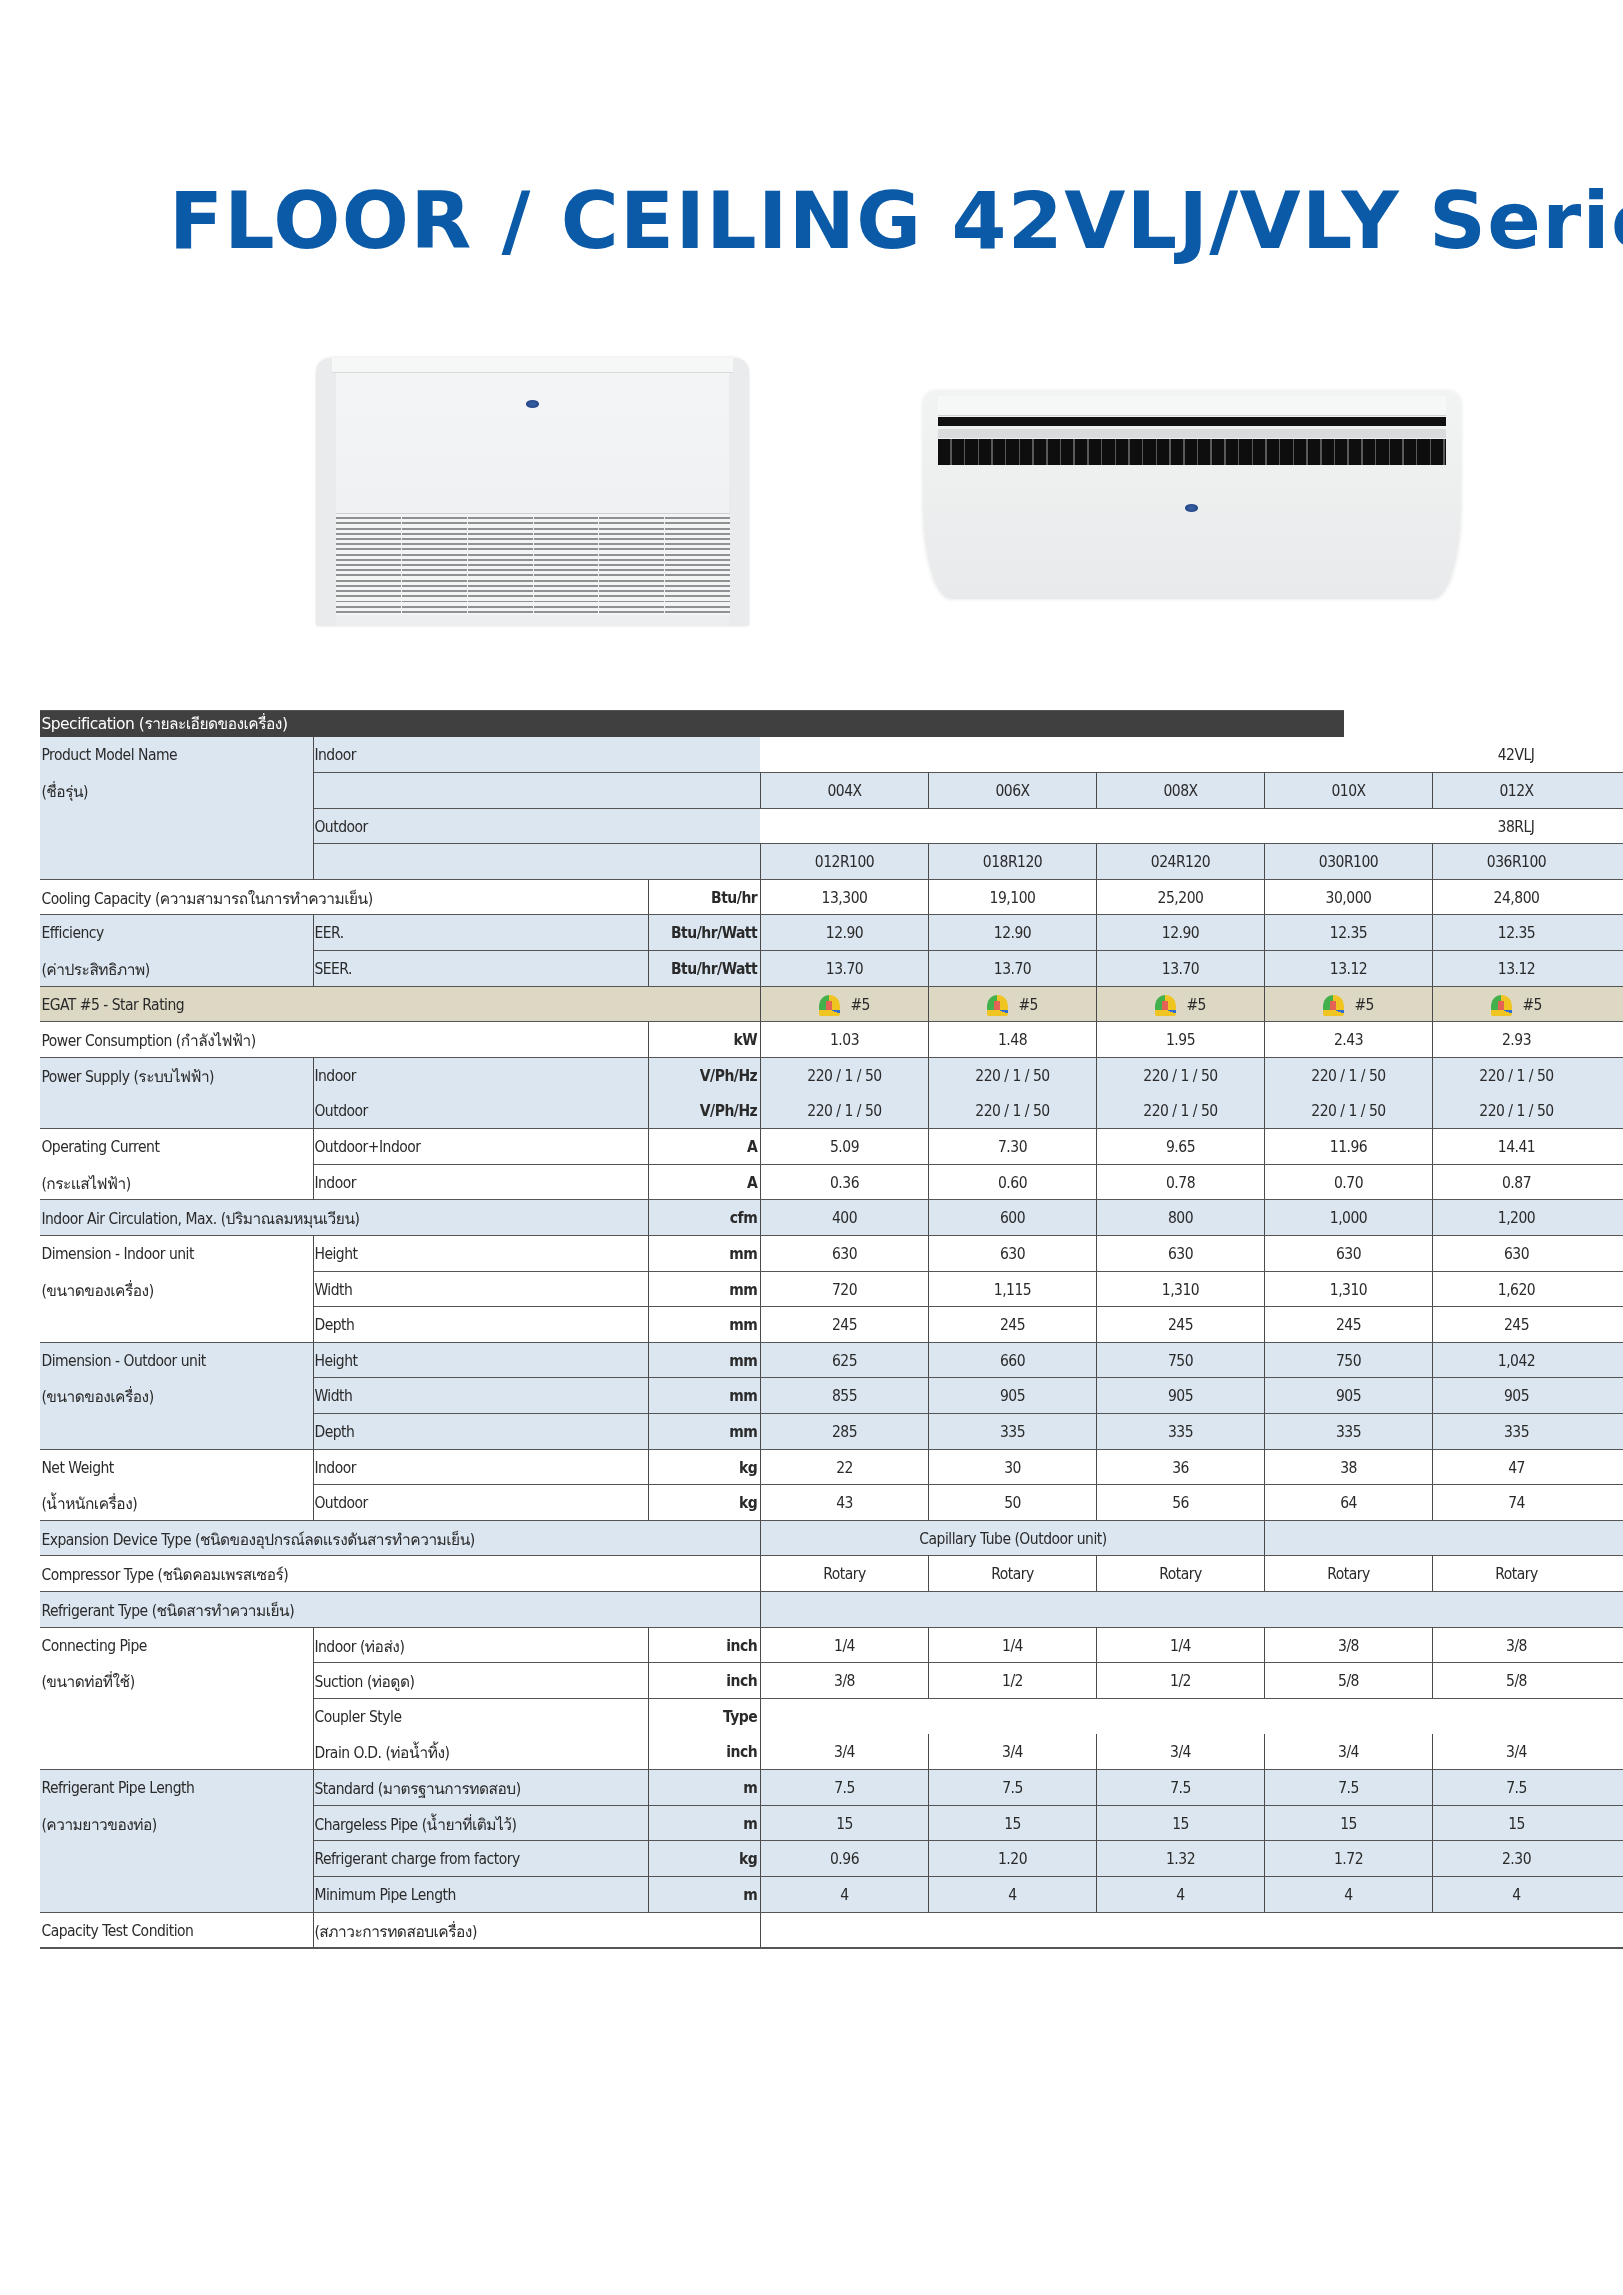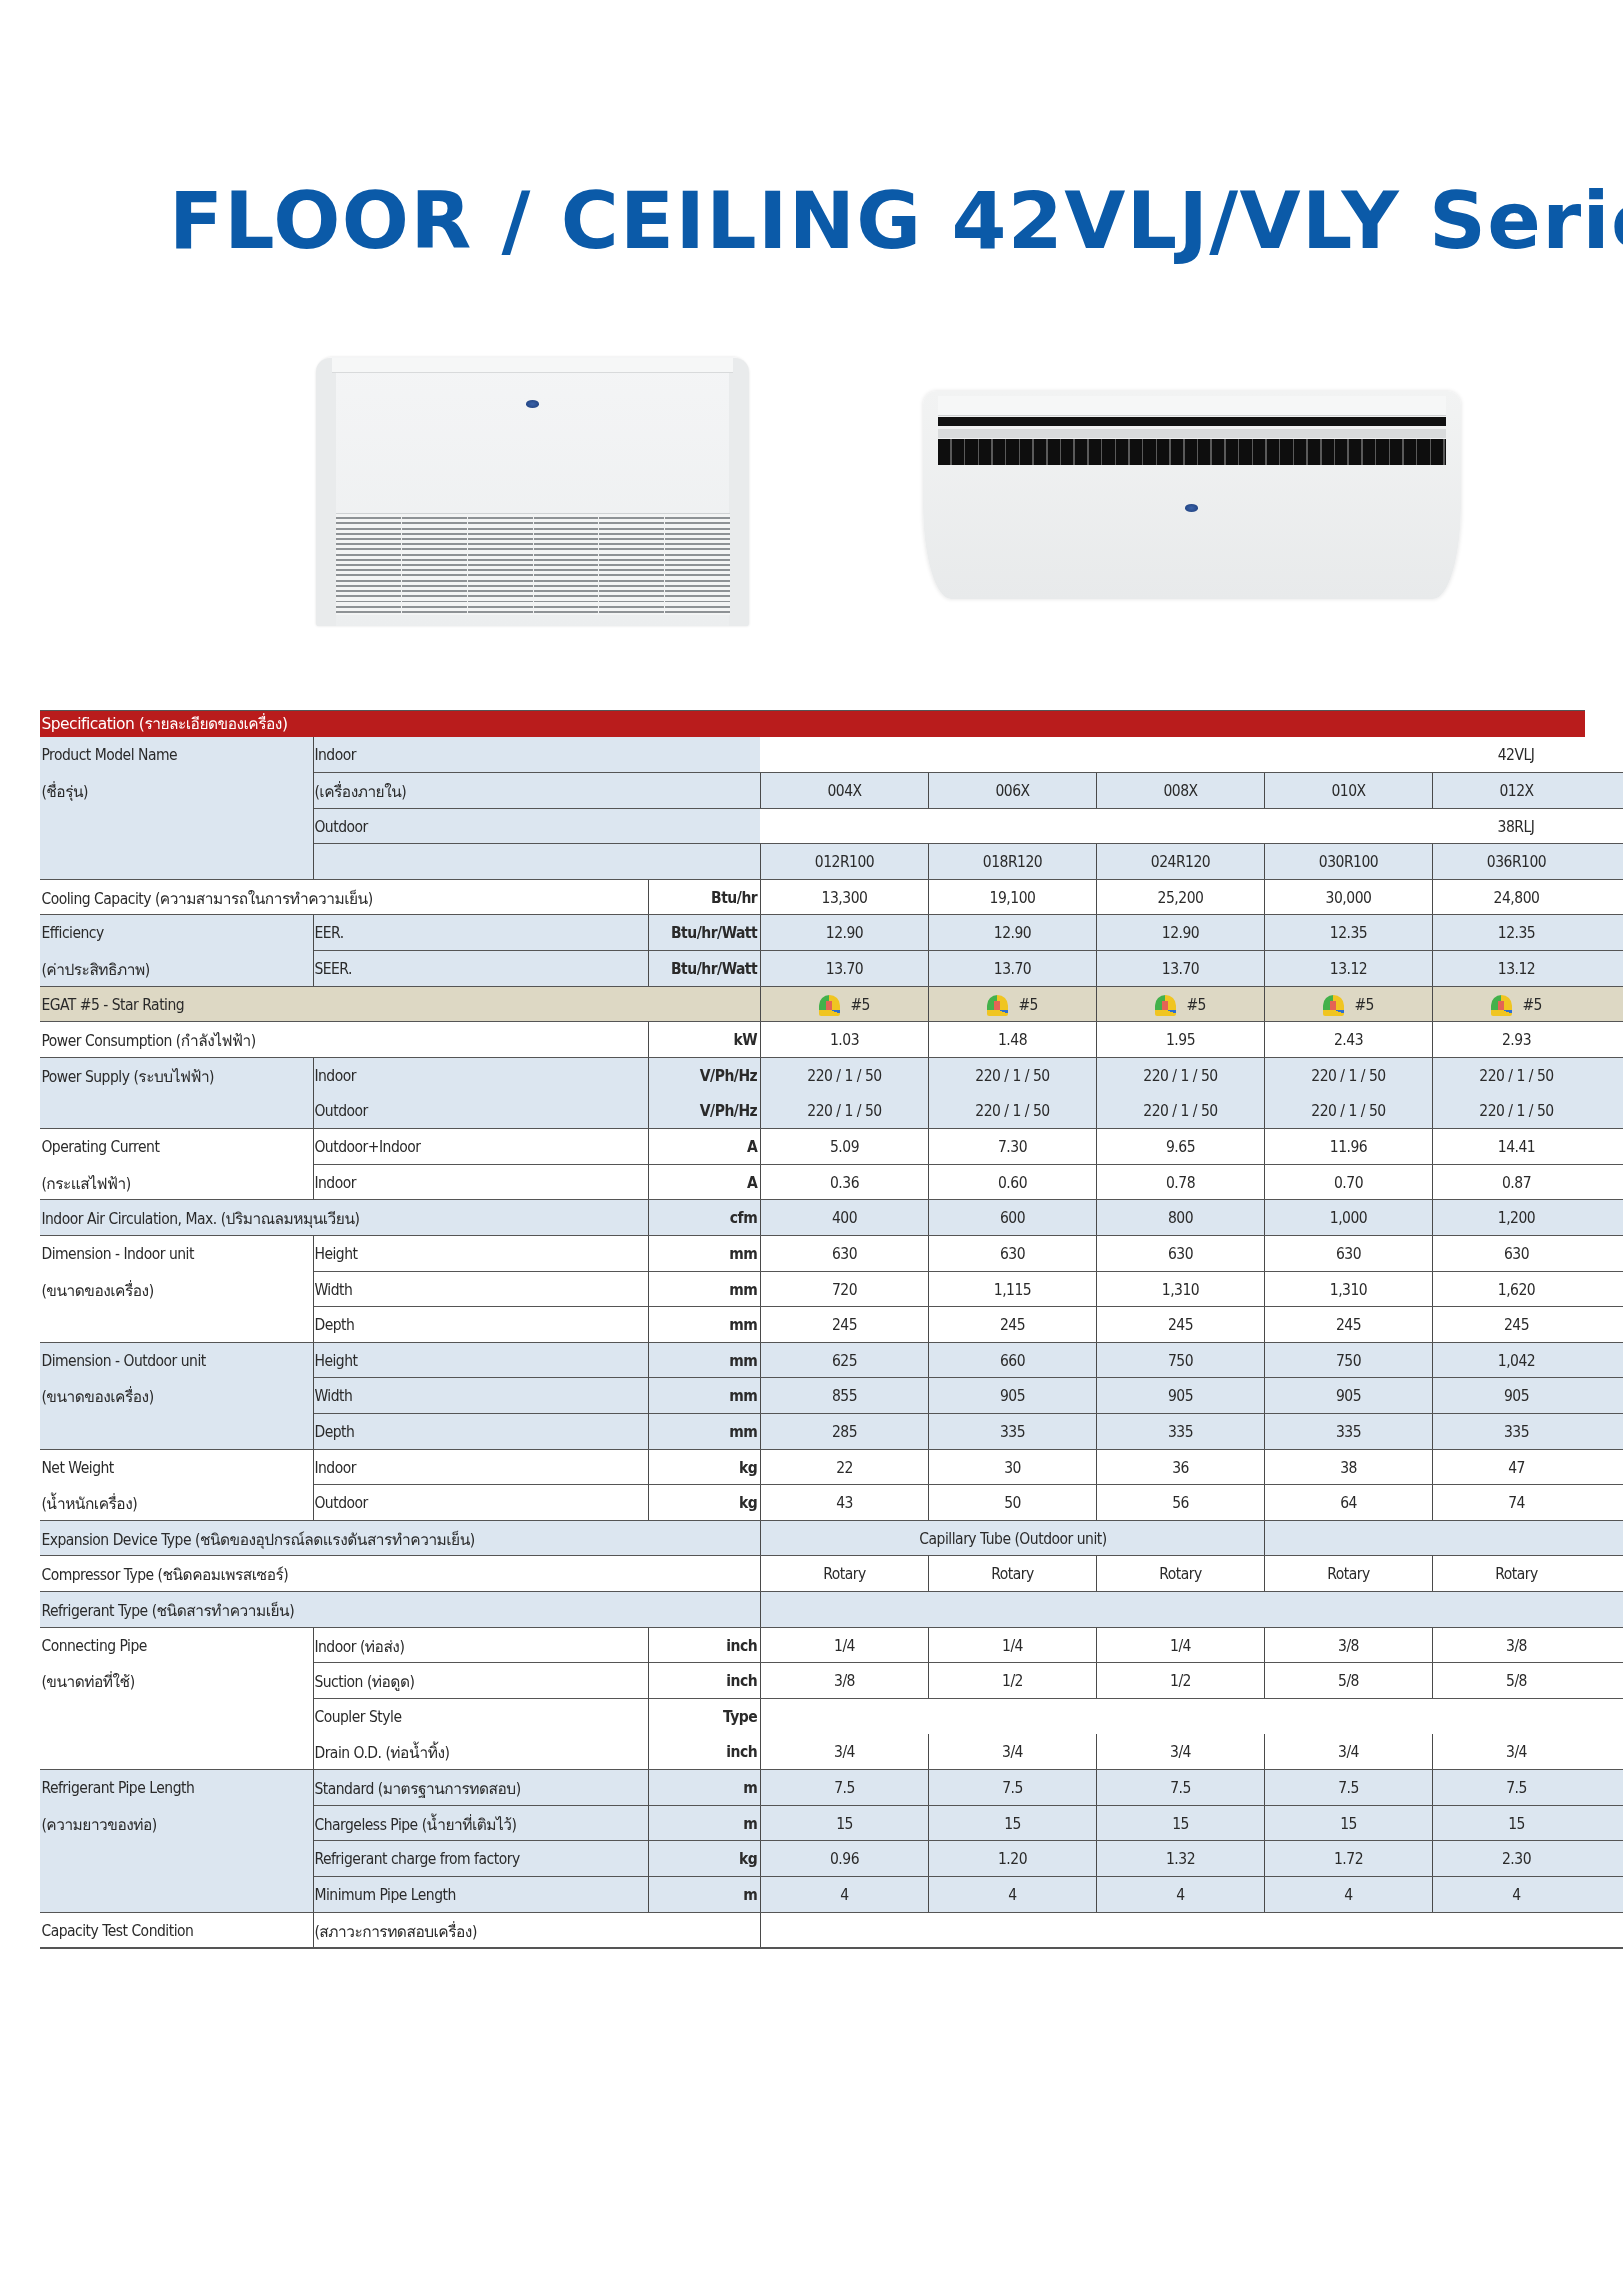--- a/index.html
+++ b/index.html
@@ -44,21 +44,21 @@
           font-family: "DejaVu Sans Condensed","DejaVu Sans", sans-serif; font-size: 15.5px; color: #2a2a2a;
           letter-spacing: -0.5px; white-space: nowrap; overflow: hidden; }
   .lbl { padding-left: 1.4px; }
   .unit { justify-content: flex-end; padding-right: 2.8px; font-weight: bold; }
   .val { justify-content: center; border-left: 0.9px solid #4a4a4a; }
   .blue { background: #dce6f0; }
   .white { background: #ffffff; }
   .tan { background: #ddd8c4; }
   .hline { position: absolute; left: 0; height: 2.4px; background: #555; }
   .vline { position: absolute; width: 0.9px; background: #4a4a4a; }
-  .header-bar { position: absolute; left: 0; top: 0; width: 1545px; height: 26px; background: #b91c1c; border-top: 1.4px solid #555; }
+  .header-bar { position: absolute; left: 0; top: 0; width: 1304px; height: 26px; background: #404040; border-top: 1.4px solid #555; }
   .header-bar .txt { position:absolute; left: 1.4px; top: 0; height: 26px; line-height: 26px; color: #ffffff; font-size: 15.5px; letter-spacing:-0.5px; }
   .star-icon { display:inline-block; width: 21px; height: 21px; margin-right: 10.4px; border-radius: 50% 50% 10% 10%;
        background: conic-gradient(from 270deg at 50% 70%, #43b14b 0deg 90deg, #f0c521 90deg 180deg, #2d6fcf 180deg 200deg, #f0c521 200deg 360deg);
        position: relative; }
   .star-icon::after { content:""; position:absolute; left: 6.6px; top: 6.6px; width: 6.6px; height: 8.5px; background:#e36455; }
 </style>
 </head>
 <body>
 
 <div class="title">FLOOR / CEILING 42VLJ/VLY Series</div>
@@ -91,21 +91,20 @@
       <div class="txt">Specification (รายละเอียดของเครื่อง)</div>
     </div>
     <div class="row blue" style="top: 27px; background: linear-gradient(90deg, rgb(220, 230, 240) 0px, rgb(220, 230, 240) 720px, rgb(255, 255, 255) 720px);">
       <div class="cell lbl" style="left: 0px; width: 273px;">Product Model Name</div>
       <div class="cell lbl" style="left: 273px; width: 447px;">Indoor</div>
       <div class="cell" style="left: 1392px; width: 168px; justify-content: center;">42VLJ</div>
     </div>
     <div class="hline" style="top: 62px; left: 273px; width: 1311px; height: 1.4px;"></div>
     <div class="row blue" style="top: 63px;">
       <div class="cell lbl" style="left: 0px; width: 273px;">(ชื่อรุ่น)</div>
-      <div class="cell lbl" style="left: 273px; width: 447px;">(เครื่องภายใน)</div>
       <div class="cell val" style="left: 720px; width: 168px;">004X</div>
       <div class="cell val" style="left: 888px; width: 168px;">006X</div>
       <div class="cell val" style="left: 1056px; width: 168px;">008X</div>
       <div class="cell val" style="left: 1224px; width: 168px;">010X</div>
       <div class="cell val" style="left: 1392px; width: 168px;">012X</div>
     </div>
     <div class="hline" style="top: 98px; left: 273px; width: 1311px; height: 1.4px;"></div>
     <div class="row blue" style="top: 99px; background: linear-gradient(90deg, rgb(220, 230, 240) 0px, rgb(220, 230, 240) 720px, rgb(255, 255, 255) 720px);">
       <div class="cell lbl" style="left: 273px; width: 447px;">Outdoor</div>
       <div class="cell" style="left: 1392px; width: 168px; justify-content: center;">38RLJ</div>

